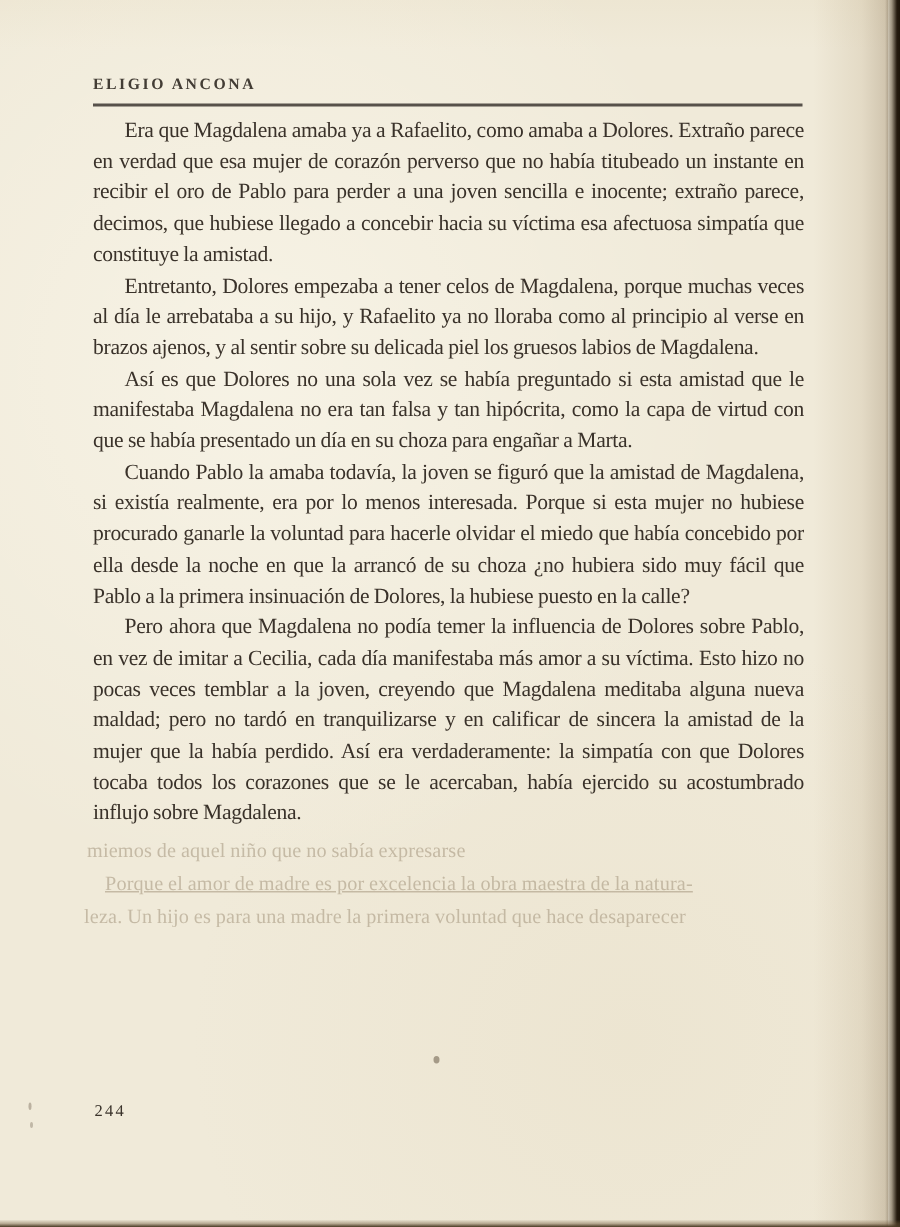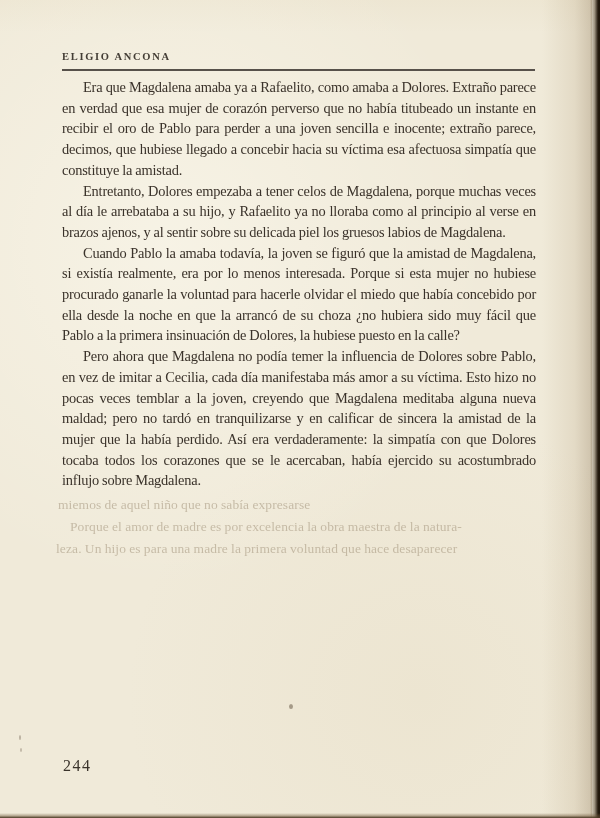--- a/index.html
+++ b/index.html
@@ -20,23 +20,23 @@
   .head-rule{position:absolute;left:62px;top:69px;width:473px;height:1.5px;background:var(--rule);}
   .text-col{position:absolute;left:62px;top:77px;width:474px;color:var(--ink);
     font-size:14.4px;line-height:20.7px;letter-spacing:-0.2px;word-spacing:-0.3px;text-align:justify;}
   .para{text-indent:21px;}
   .para.first{text-indent:0;}
   .ghost{position:relative;height:80px;margin-top:2px;color:var(--ghost);
     font-size:13.5px;opacity:.55;filter:blur(.5px);letter-spacing:.1px;}
   .g{position:absolute;white-space:nowrap;}
   .g0{left:-4px;top:2px;}
   .g1{left:300px;top:-5px;opacity:.75;}
-  .g2{left:8px;top:24px;}
+  .g2{left:8px;top:24px;text-decoration:underline;}
   .g3{left:-6px;top:46px;}
-  .folio{position:absolute;left:63px;top:757px;font-size:16px;letter-spacing:1.5px;color:var(--folio);}
+  .folio{position:absolute;left:63px;top:735px;font-size:11px;letter-spacing:1.5px;color:var(--folio);}
   .speck{position:absolute;background:#6b5d4a;border-radius:50%;}
   .speck-center{left:289px;top:704px;width:4px;height:5px;opacity:.55;filter:blur(.4px);}
   .speck-left1{left:19px;top:735px;width:2px;height:5px;opacity:.4;}
   .speck-left2{left:20px;top:748px;width:2px;height:4px;opacity:.35;}
   .edge-shade{position:absolute;top:0;right:8px;width:50px;height:818px;pointer-events:none;
     background:linear-gradient(to right, rgba(160,135,95,0) 0%, rgba(160,135,95,.16) 65%, rgba(130,105,70,.30) 100%);}
   .edge-right{position:absolute;top:0;right:0;width:10px;height:818px;
     background:linear-gradient(to right, rgba(42,30,16,0) 0%, rgba(62,46,26,.45) 45%, #241a0e 80%, var(--edge) 100%);}
   .edge-bottom{position:absolute;left:0;bottom:0;width:600px;height:5px;
     background:linear-gradient(to bottom, rgba(110,88,58,0) 0%, rgba(110,88,58,.45) 55%, #4a3a24 100%);}
@@ -46,20 +46,21 @@
 
 <div class="page">
   <div class="texture"></div>
 
   <div class="running-head">ELIGIO ANCONA</div>
   <div class="head-rule"></div>
 
   <main class="text-col">
     <p class="para">Era que Magdalena amaba ya a Rafaelito, como amaba a Dolores. Extraño parece en verdad que esa mujer de corazón perverso que no había titubeado un instante en recibir el oro de Pablo para perder a una joven sencilla e inocente; extraño parece, decimos, que hubiese llegado a concebir hacia su víctima esa afectuosa simpatía que constituye la amistad.</p>
     <p class="para">Entretanto, Dolores empezaba a tener celos de Magdalena, porque muchas veces al día le arrebataba a su hijo, y Rafaelito ya no lloraba como al principio al verse en brazos ajenos, y al sentir sobre su delicada piel los gruesos labios de Magdalena.</p>
+    <p class="para">Así es que Dolores no una sola vez se había preguntado si esta amistad que le manifestaba Magdalena no era tan falsa y tan hipócrita, como la capa de virtud con que se había presentado un día en su choza para engañar a Marta.</p>
     <p class="para">Cuando Pablo la amaba todavía, la joven se figuró que la amistad de Magdalena, si existía realmente, era por lo menos interesada. Porque si esta mujer no hubiese procurado ganarle la voluntad para hacerle olvidar el miedo que había concebido por ella desde la noche en que la arrancó de su choza ¿no hubiera sido muy fácil que Pablo a la primera insinuación de Dolores, la hubiese puesto en la calle?</p>
     <p class="para">Pero ahora que Magdalena no podía temer la influencia de Dolores sobre Pablo, en vez de imitar a Cecilia, cada día manifestaba más amor a su víctima. Esto hizo no pocas veces temblar a la joven, creyendo que Magdalena meditaba alguna nueva maldad; pero no tardó en tranquilizarse y en calificar de sincera la amistad de la mujer que la había perdido. Así era verdaderamente: la simpatía con que Dolores tocaba todos los corazones que se le acercaban, había ejercido su acostumbrado influjo sobre Magdalena.</p>
 
     <div class="ghost">
       <span class="g g0">miemos de aquel niño que no sabía expresarse</span>
       <span class="g g2">Porque el amor de madre es por excelencia la obra maestra de la natura-</span>
       <span class="g g3">leza. Un hijo es para una madre la primera voluntad que hace desaparecer</span>
     </div>
   </main>
 

